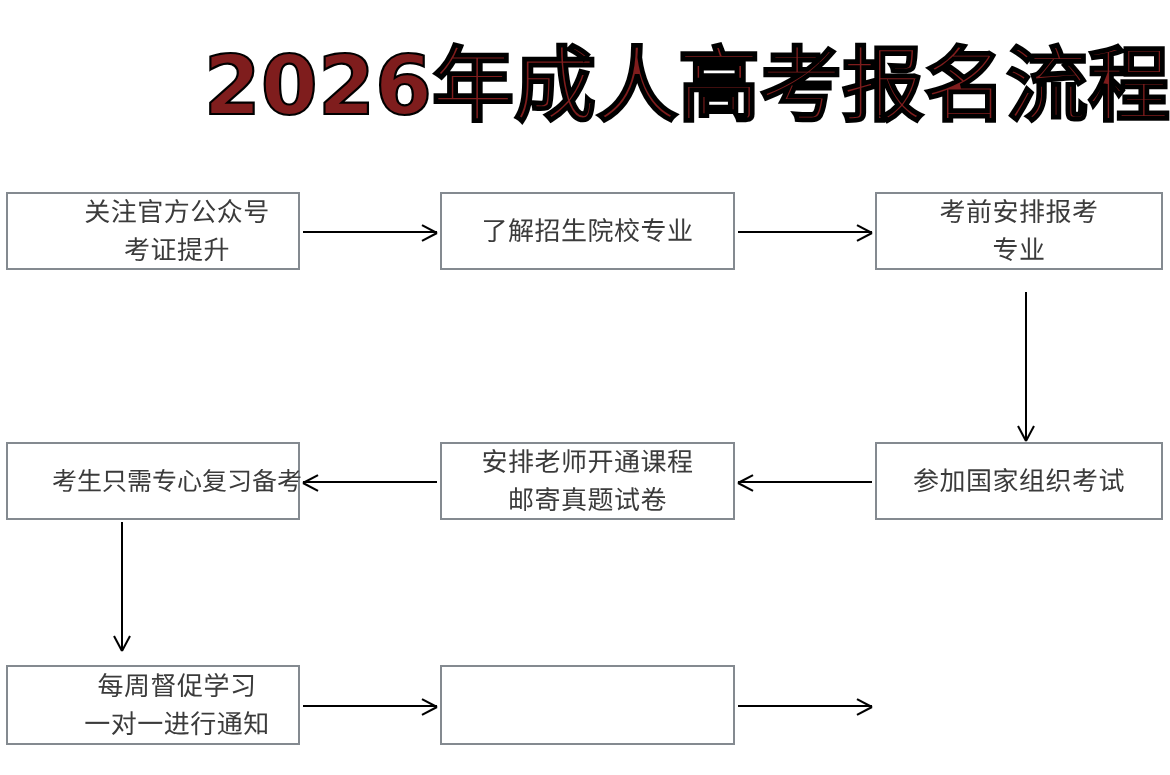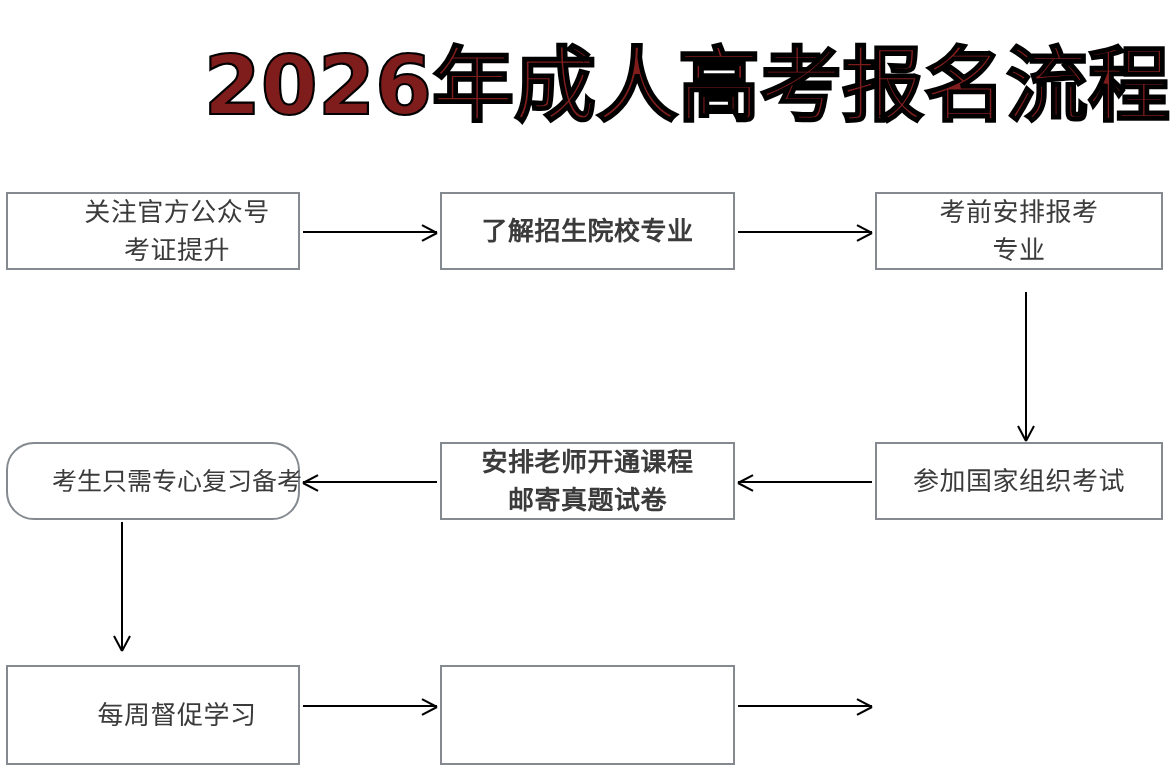--- a/index.html
+++ b/index.html
@@ -55,32 +55,31 @@
     text-align: center;
     white-space: nowrap;
     letter-spacing: 0.5px;
   }
   .node .ln {
     display: block;
   }
   .node.tight {
     font-size: 25px;
     letter-spacing: 0px;
-    border-radius: 28px;
   }
 
   
   .col1 { left: 6px;   width: 294px; padding-left: 48px; }
-  .col2 { left: 440px; width: 295px; font-weight: bold; }
+  .col2 { left: 440px; width: 295px; }
   .col3 { left: 875px; width: 288px; }
 
   
   .row1 { top: 192px; height: 78px; }
   .row2 { top: 442px; height: 78px; }
-  .row3 { top: 665px; height: 100px; }
+  .row3 { top: 665px; height: 80px; }
 
   
   .conn {
     position: absolute;
   }
   .conn .shaft-h {
     position: absolute;
     left: 0;
     top: 50%;
     height: 0;
@@ -147,20 +146,21 @@
     <span class="ln">安排老师开通课程</span>
     <span class="ln">邮寄真题试卷</span>
   </div>
 
   <div class="node col1 row2 tight">
     <span class="ln">考生只需专心复习备考</span>
   </div>
 
   <div class="node col1 row3">
     <span class="ln">每周督促学习</span>
+    <span class="ln">一对一进行通知</span>
   </div>
 
   <div class="node col2 row3">
   </div>
 
 
   <div class="conn" style="left:303px; top:222px; width:134px; height:20px;">
     <span class="shaft-h" style="width:134px;"></span>
     <span class="head right" style="left:134px; top:10px;">
       <i class="b"></i>

